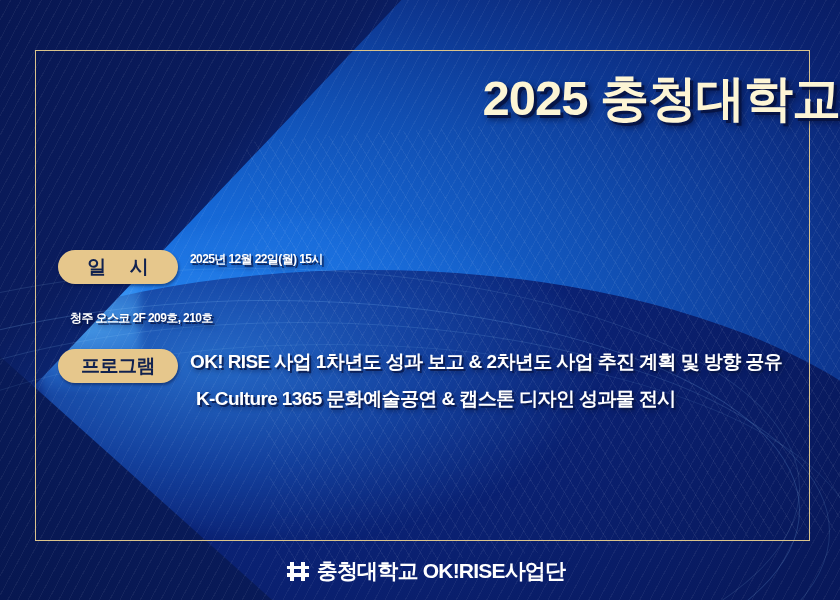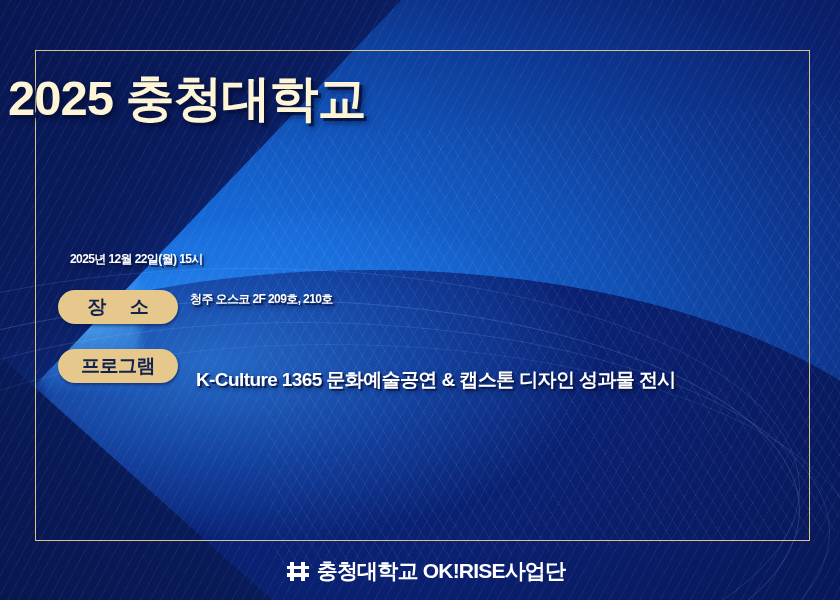--- a/index.html
+++ b/index.html
@@ -91,21 +91,21 @@
   .frame {
     position:absolute;
     left:35px; top:50px; right:30px; bottom:59px;
     border:1px solid #d9c38d;
     pointer-events:none;
   }
 
   
   .title-block {
     position:absolute; left:8px; right:0; top:74px;
-    text-align:left;
+    text-align:right;
   }
   .title-line1, .title-line2 {
     font-weight:700;
     letter-spacing:-1px;
     line-height:1.0;
     white-space:nowrap;
   }
   .title-line1 {
     font-size:49px;
     color:#fdf5d5;
@@ -208,35 +208,36 @@
 
   <div class="frame"></div>
 
   <div class="title-block">
     <div class="title-line1">2025 충청대학교</div>
   </div>
 
   <div class="info">
 
     <div class="row">
+      <div class="pill wide-gap">일 시</div>
       <div class="values">
         <div class="value">2025년 12월 22일(월) 15시</div>
       </div>
     </div>
 
     <div class="row">
-      <div class="pill wide-gap">장 소</div>
       <div class="values">
         <div class="value">청주 오스코 2F 209호, 210호</div>
       </div>
     </div>
 
     <div class="row">
       <div class="pill">프로그램</div>
       <div class="values">
+        <div class="value prog">OK! RISE 사업 1차년도 성과 보고 &amp; 2차년도 사업 추진 계획 및 방향 공유</div>
         <div class="value prog prog2">K-Culture 1365 문화예술공연 &amp; 캡스톤 디자인 성과물 전시</div>
       </div>
     </div>
 
   </div>
 
   <div class="footer">
     <span class="logo-mark">
       <i class="h1"></i>
         <i class="h2"></i>

